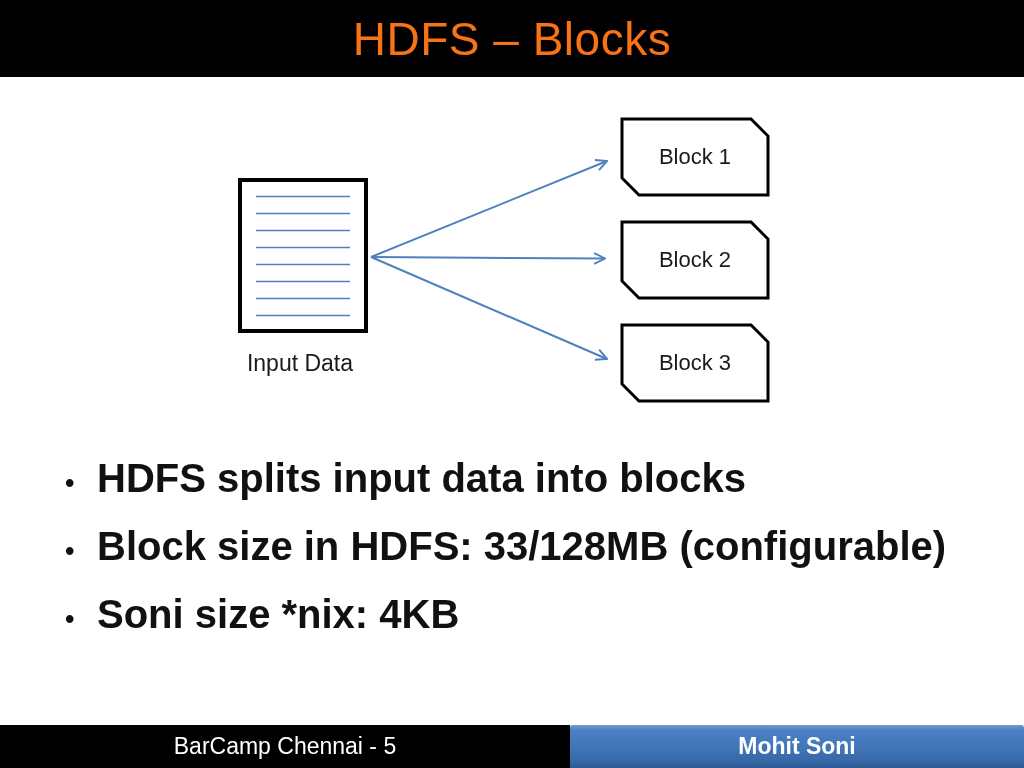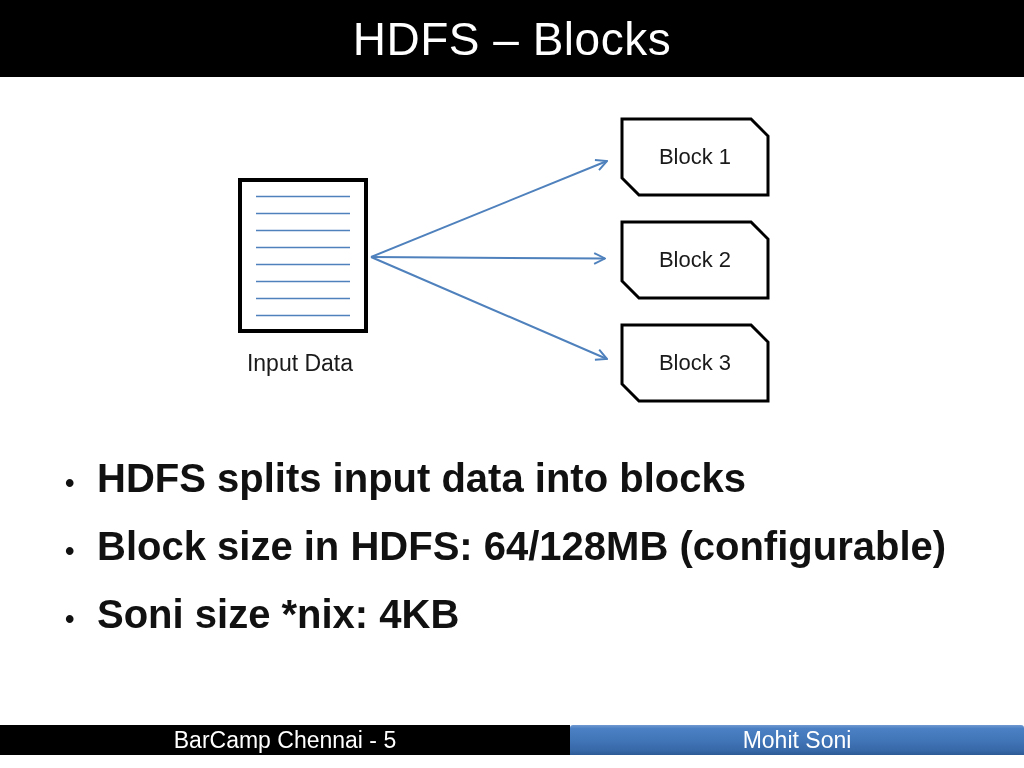--- a/index.html
+++ b/index.html
@@ -6,52 +6,53 @@
   .slide{
     position:relative;width:1024px;height:768px;background:#ffffff;
     overflow:hidden;font-family:"Liberation Sans",sans-serif;
   }
   
   .titlebar{
     position:absolute;top:0;left:0;width:1024px;height:77px;background:#000000;
     display:flex;align-items:center;justify-content:center;
   }
   .title{
-    margin:0;color:#ffffff;font-size:46px;font-weight:400;letter-spacing:.5px;
+    margin:0;color:#f97316;font-size:46px;font-weight:400;letter-spacing:.5px;
   }
   
   .diagram{
     position:absolute;top:0;left:0;width:1024px;height:768px;pointer-events:none;
   }
   .diagram text{
     font-family:"Liberation Sans",sans-serif;fill:#1a1a1a;
   }
   
   .bullets{
     position:absolute;left:60px;top:447px;margin:0;padding:0;list-style:none;
   }
   .bullets li{
     font-size:40px;line-height:63px;color:#111111;padding-left:5px;white-space:nowrap;font-weight:bold;
   }
   .bullets .marker{
     display:inline-block;width:32px;font-size:27px;color:#111111;
   }
   
   .footerbar{
-    position:absolute;left:0;top:725px;width:1024px;height:30px;display:flex;
+    position:absolute;left:0;top:725px;width:1024px;height:43px;display:flex;
   }
   .f-left{
     width:570px;height:100%;background:#000000;color:#ffffff;
     display:flex;align-items:center;justify-content:center;font-size:23px;
   }
   .f-right{
     flex:1;height:100%;color:#ffffff;
     background:linear-gradient(180deg,#7099d1 0%,#4b80c4 12%,#4176b9 50%,#3767a6 86%,#2d5a95 100%);
     display:flex;align-items:center;justify-content:center;font-size:23px;
     border-radius:3px 3px 0 0;
+    font-weight:bold;
   }
 </style>
 </head>
 <body>
 
 <div class="slide">
 
   <header class="titlebar">
     <h1 class="title">HDFS – Blocks</h1>
   </header>
@@ -91,21 +92,21 @@
     <text x="695" y="267" font-size="22" text-anchor="middle">Block 2</text>
     <text x="695" y="370" font-size="22" text-anchor="middle">Block 3</text>
     <text x="300" y="371" font-size="23" text-anchor="middle">Input Data</text>
   </svg>
 
   <ul class="bullets">
     <li>
       <span class="marker">•</span><span>HDFS splits input data into blocks</span>
     </li>
     <li>
-      <span class="marker">•</span><span>Block size in HDFS: 64/128MB (configurable)</span>
+      <span class="marker">•</span><span>Block size in HDFS: 33/128MB (configurable)</span>
     </li>
     <li>
       <span class="marker">•</span><span>Soni size *nix: 4KB</span>
     </li>
   </ul>
 
   <footer class="footerbar">
     <div class="f-left">
       <span>BarCamp Chennai - 5</span>
     </div>

